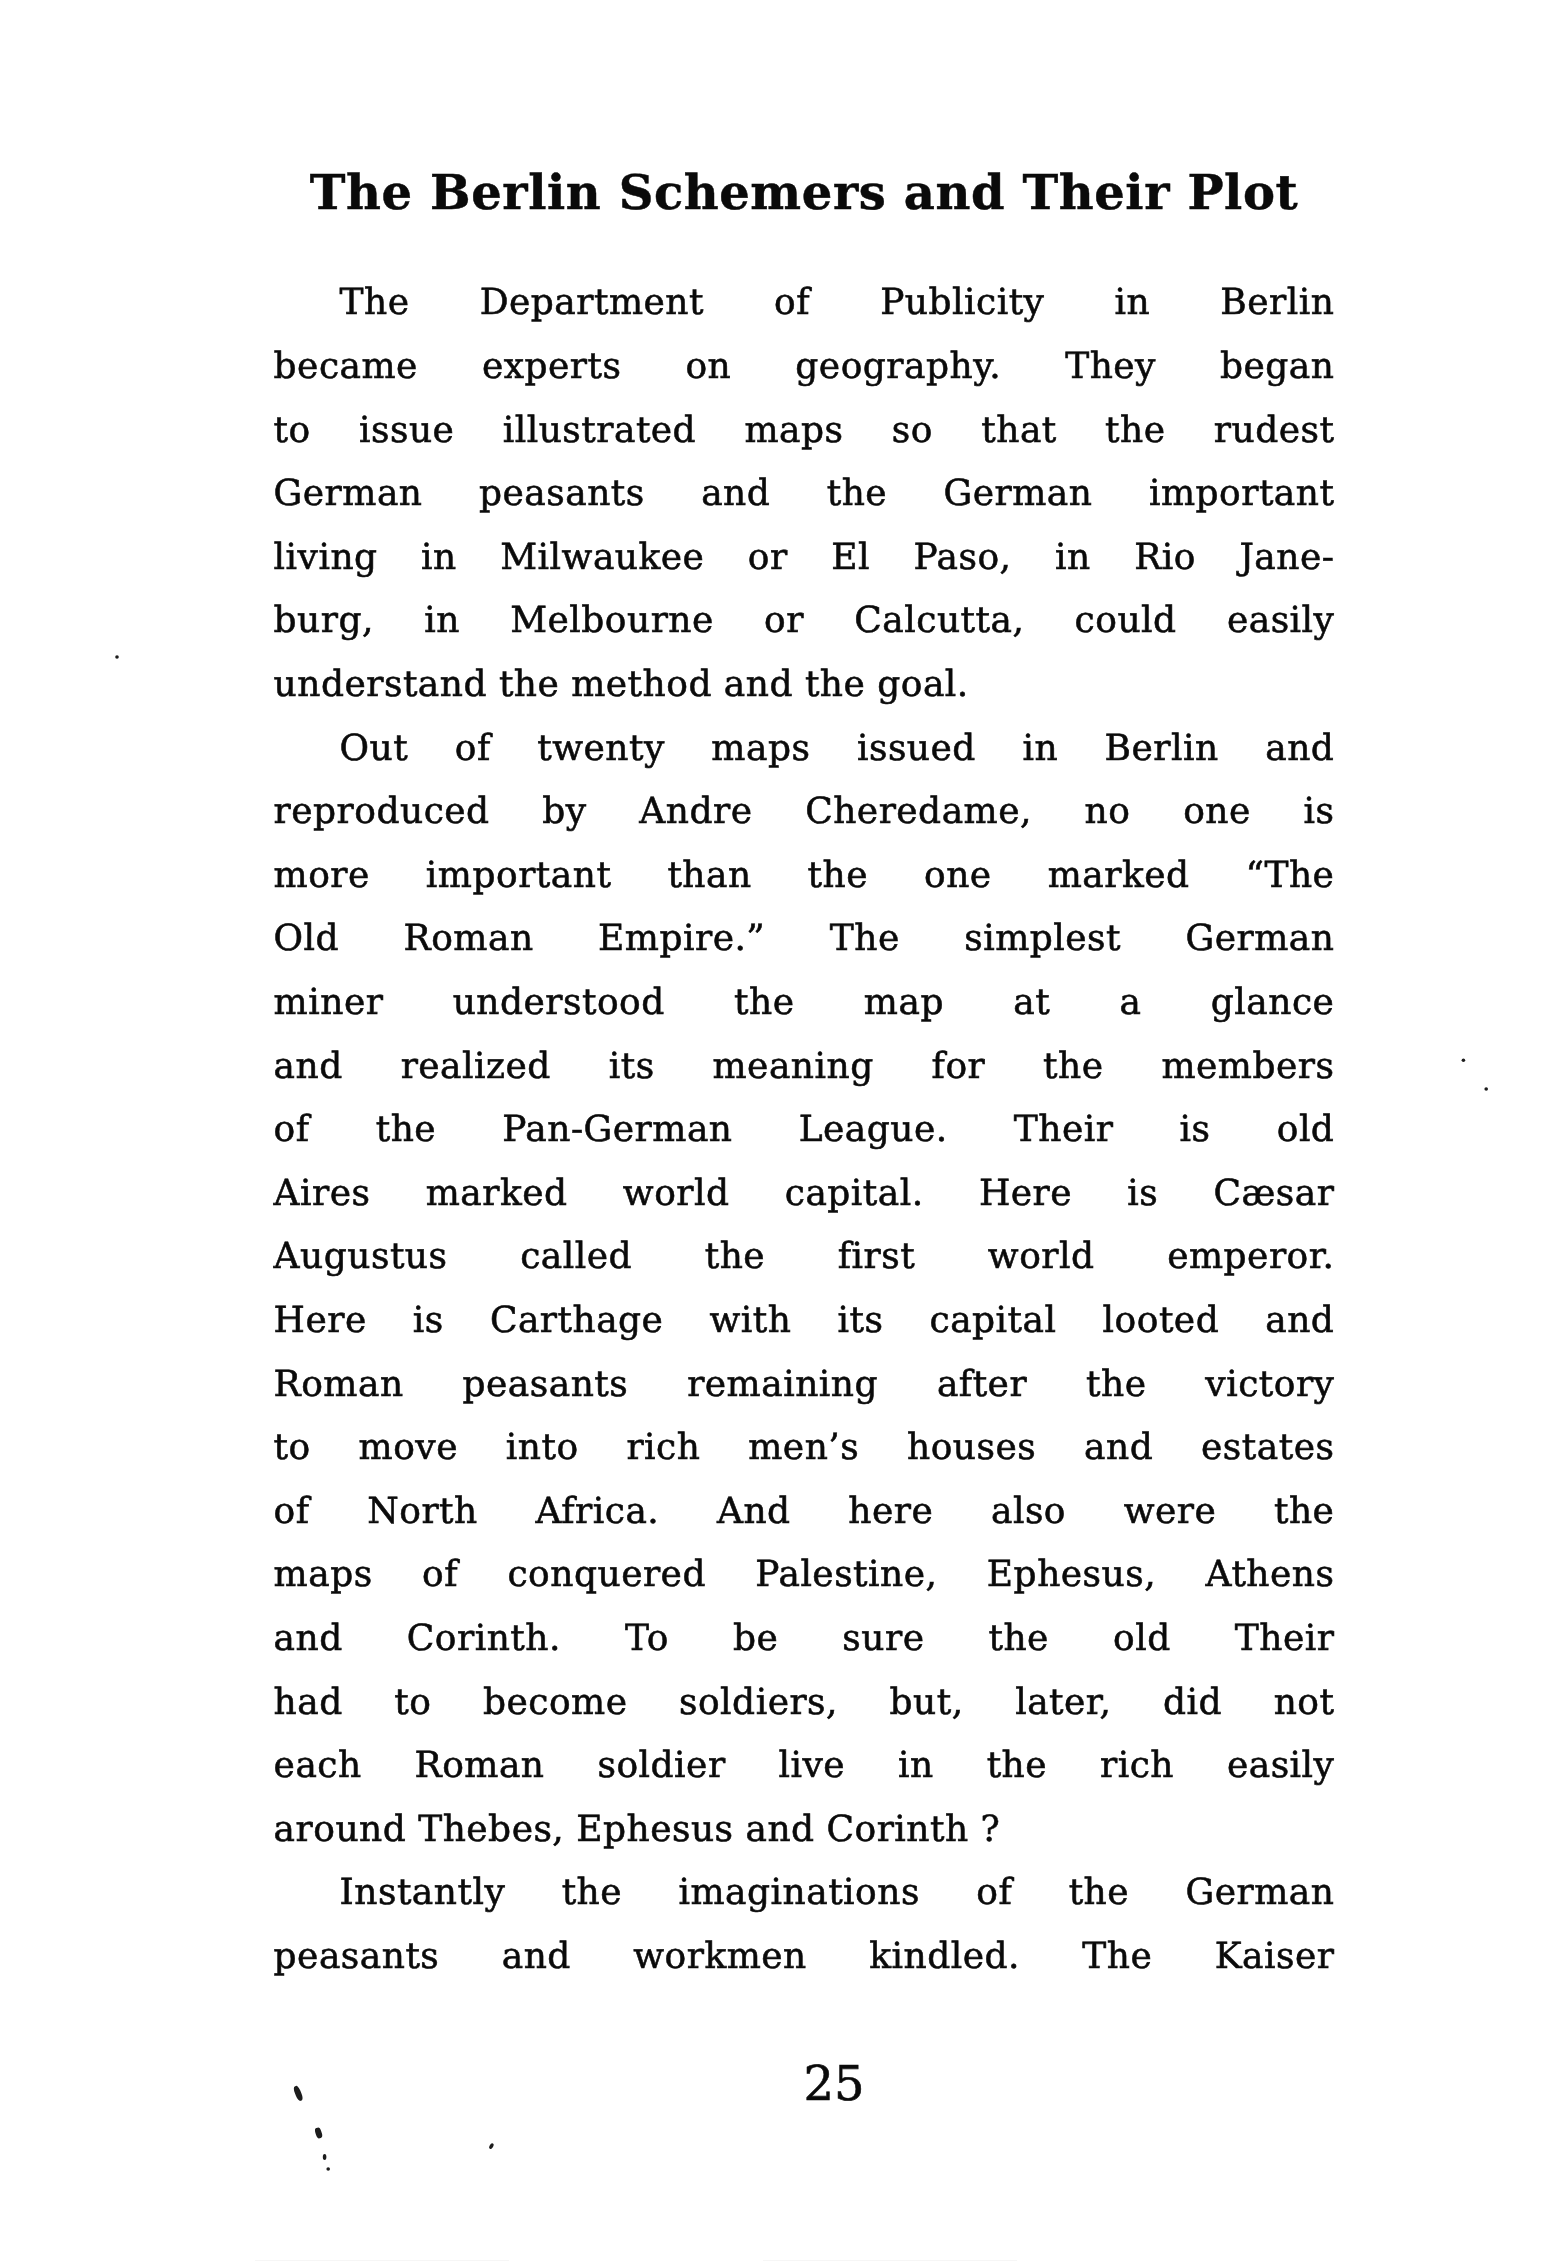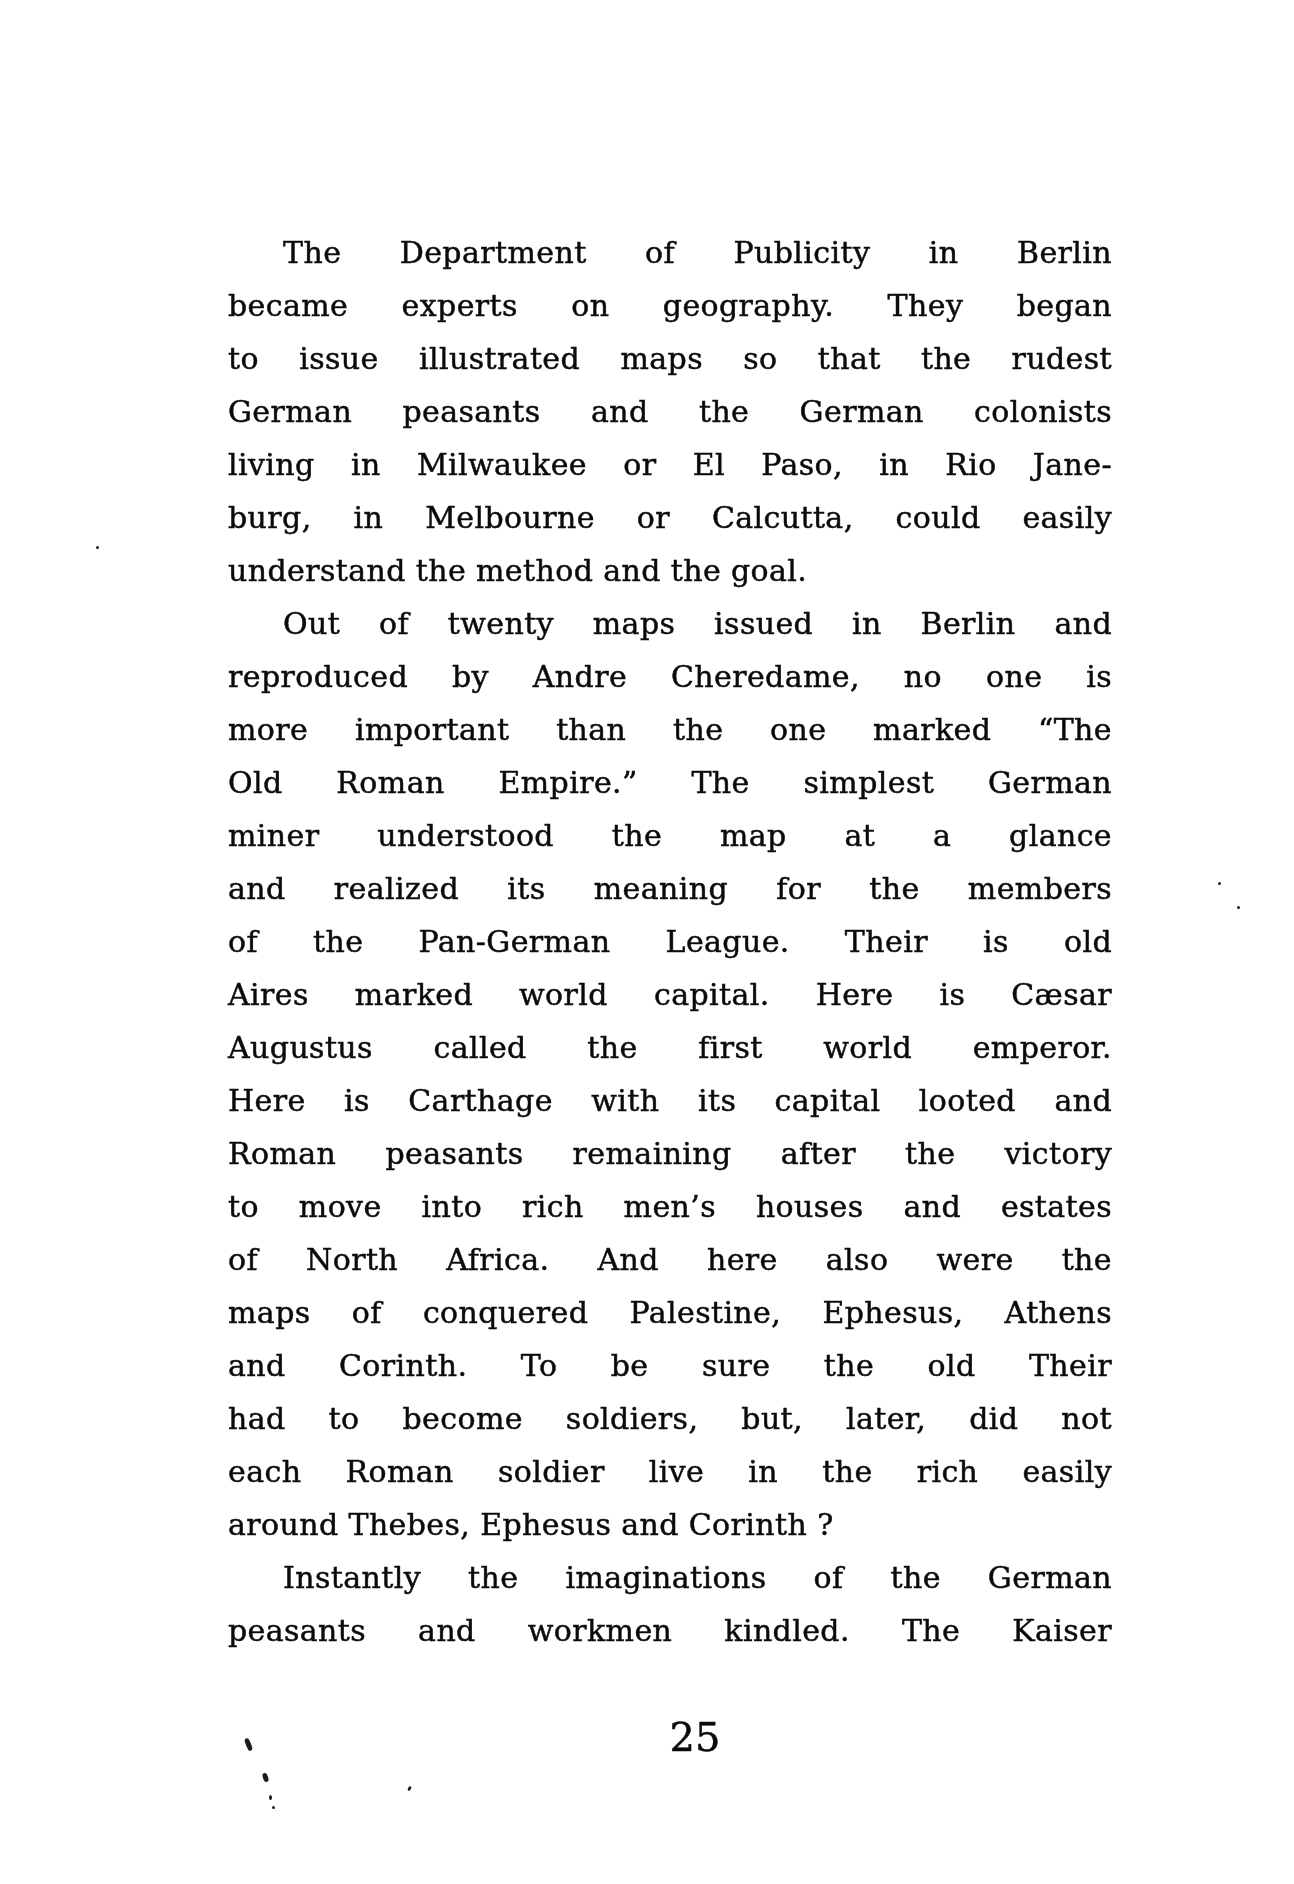--- a/index.html
+++ b/index.html
@@ -70,25 +70,26 @@
   .speck.s4 { left: 272px; top: 1806px; width: 3px;  height: 3px; }
   .speck.s5 { left: 408px; top: 1786px; width: 3px;  height: 5px; transform: rotate(30deg); }
   .speck.s6 { left: 1218px; top: 882px; width: 3px;  height: 3px; }
   .speck.s7 { left: 1237px; top: 906px; width: 3px;  height: 3px; }
   .speck.s8 { left: 96px;  top: 546px;  width: 3px;  height: 3px; }
 </style>
 </head>
 <body>
 
 <div class="page">
+  <h1 class="title">The Berlin Schemers and Their Plot</h1>
   <main class="body-block">
       <div class="line justified indent">The Department of Publicity in Berlin</div>
       <div class="line justified">became experts on geography.  They began</div>
       <div class="line justified">to issue illustrated maps so that the rudest</div>
-      <div class="line justified">German peasants and the German colonists</div>
+      <div class="line justified">German peasants and the German important</div>
       <div class="line justified">living in Milwaukee or El Paso, in Rio Jane-</div>
       <div class="line justified">burg, in Melbourne or Calcutta, could easily</div>
       <div class="line justified flush">understand the method and the goal.</div>
       <div class="line justified indent">Out of twenty maps issued in Berlin and</div>
       <div class="line justified">reproduced by Andre Cheredame, no one is</div>
       <div class="line justified">more important than the one marked “The</div>
       <div class="line justified">Old Roman Empire.”  The simplest German</div>
       <div class="line justified">miner understood the map at a glance</div>
       <div class="line justified">and realized its meaning for the members</div>
       <div class="line justified">of the Pan-German League.  Their is old</div>

